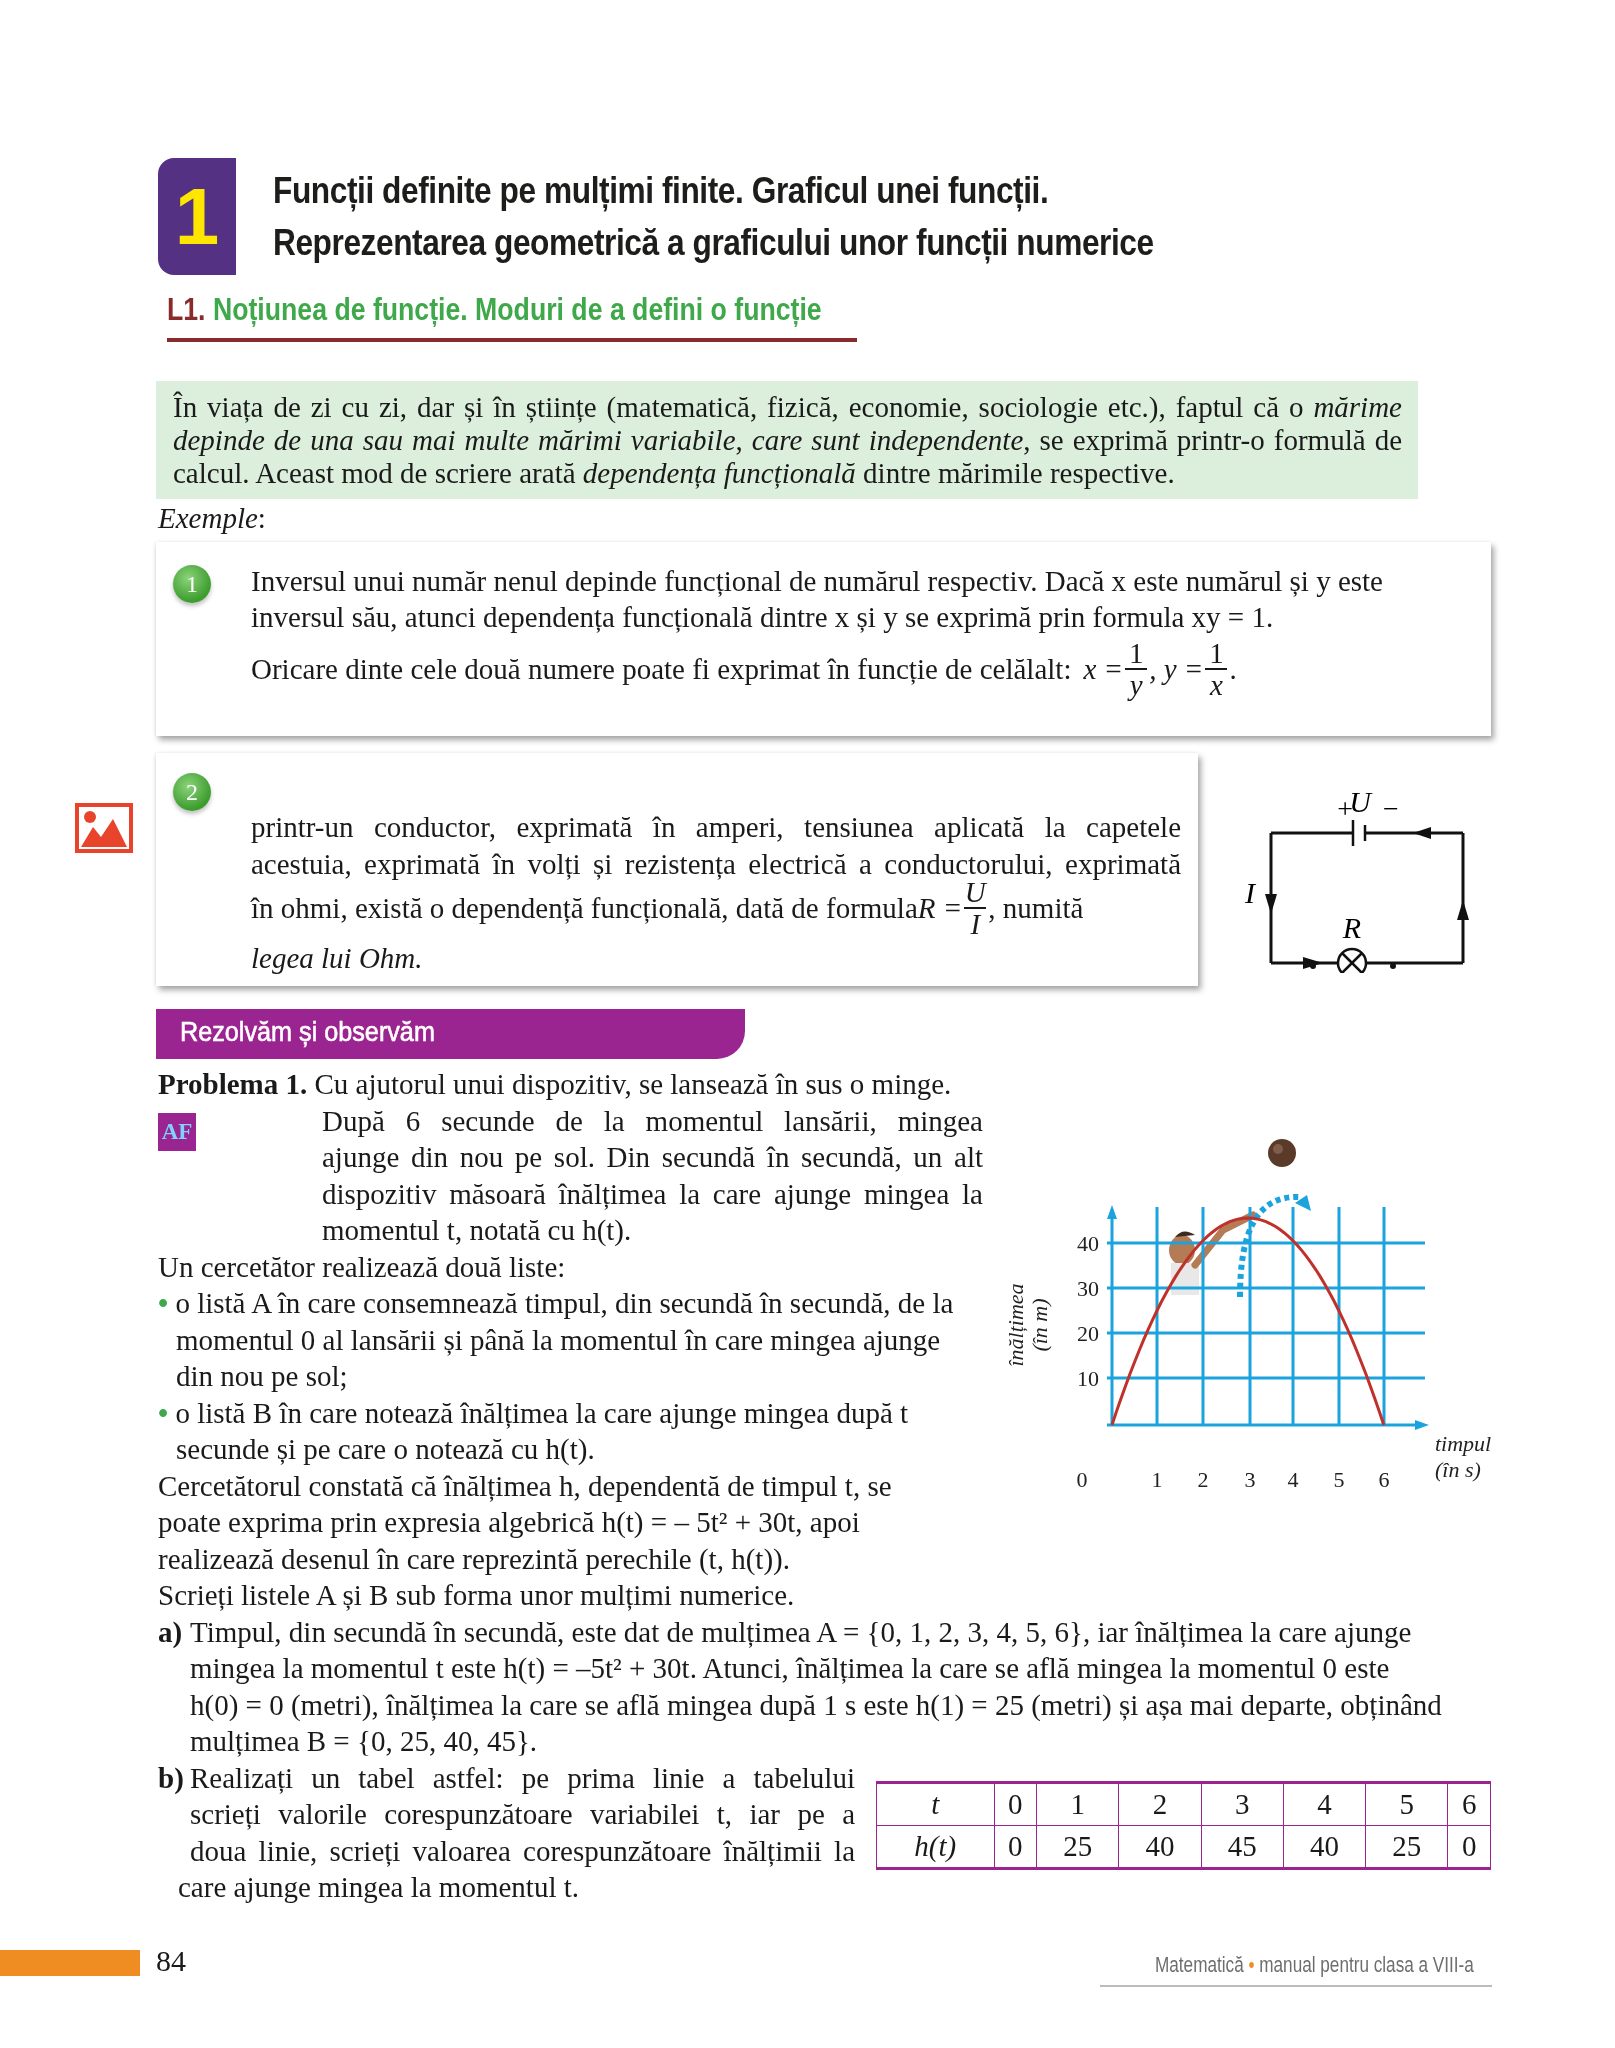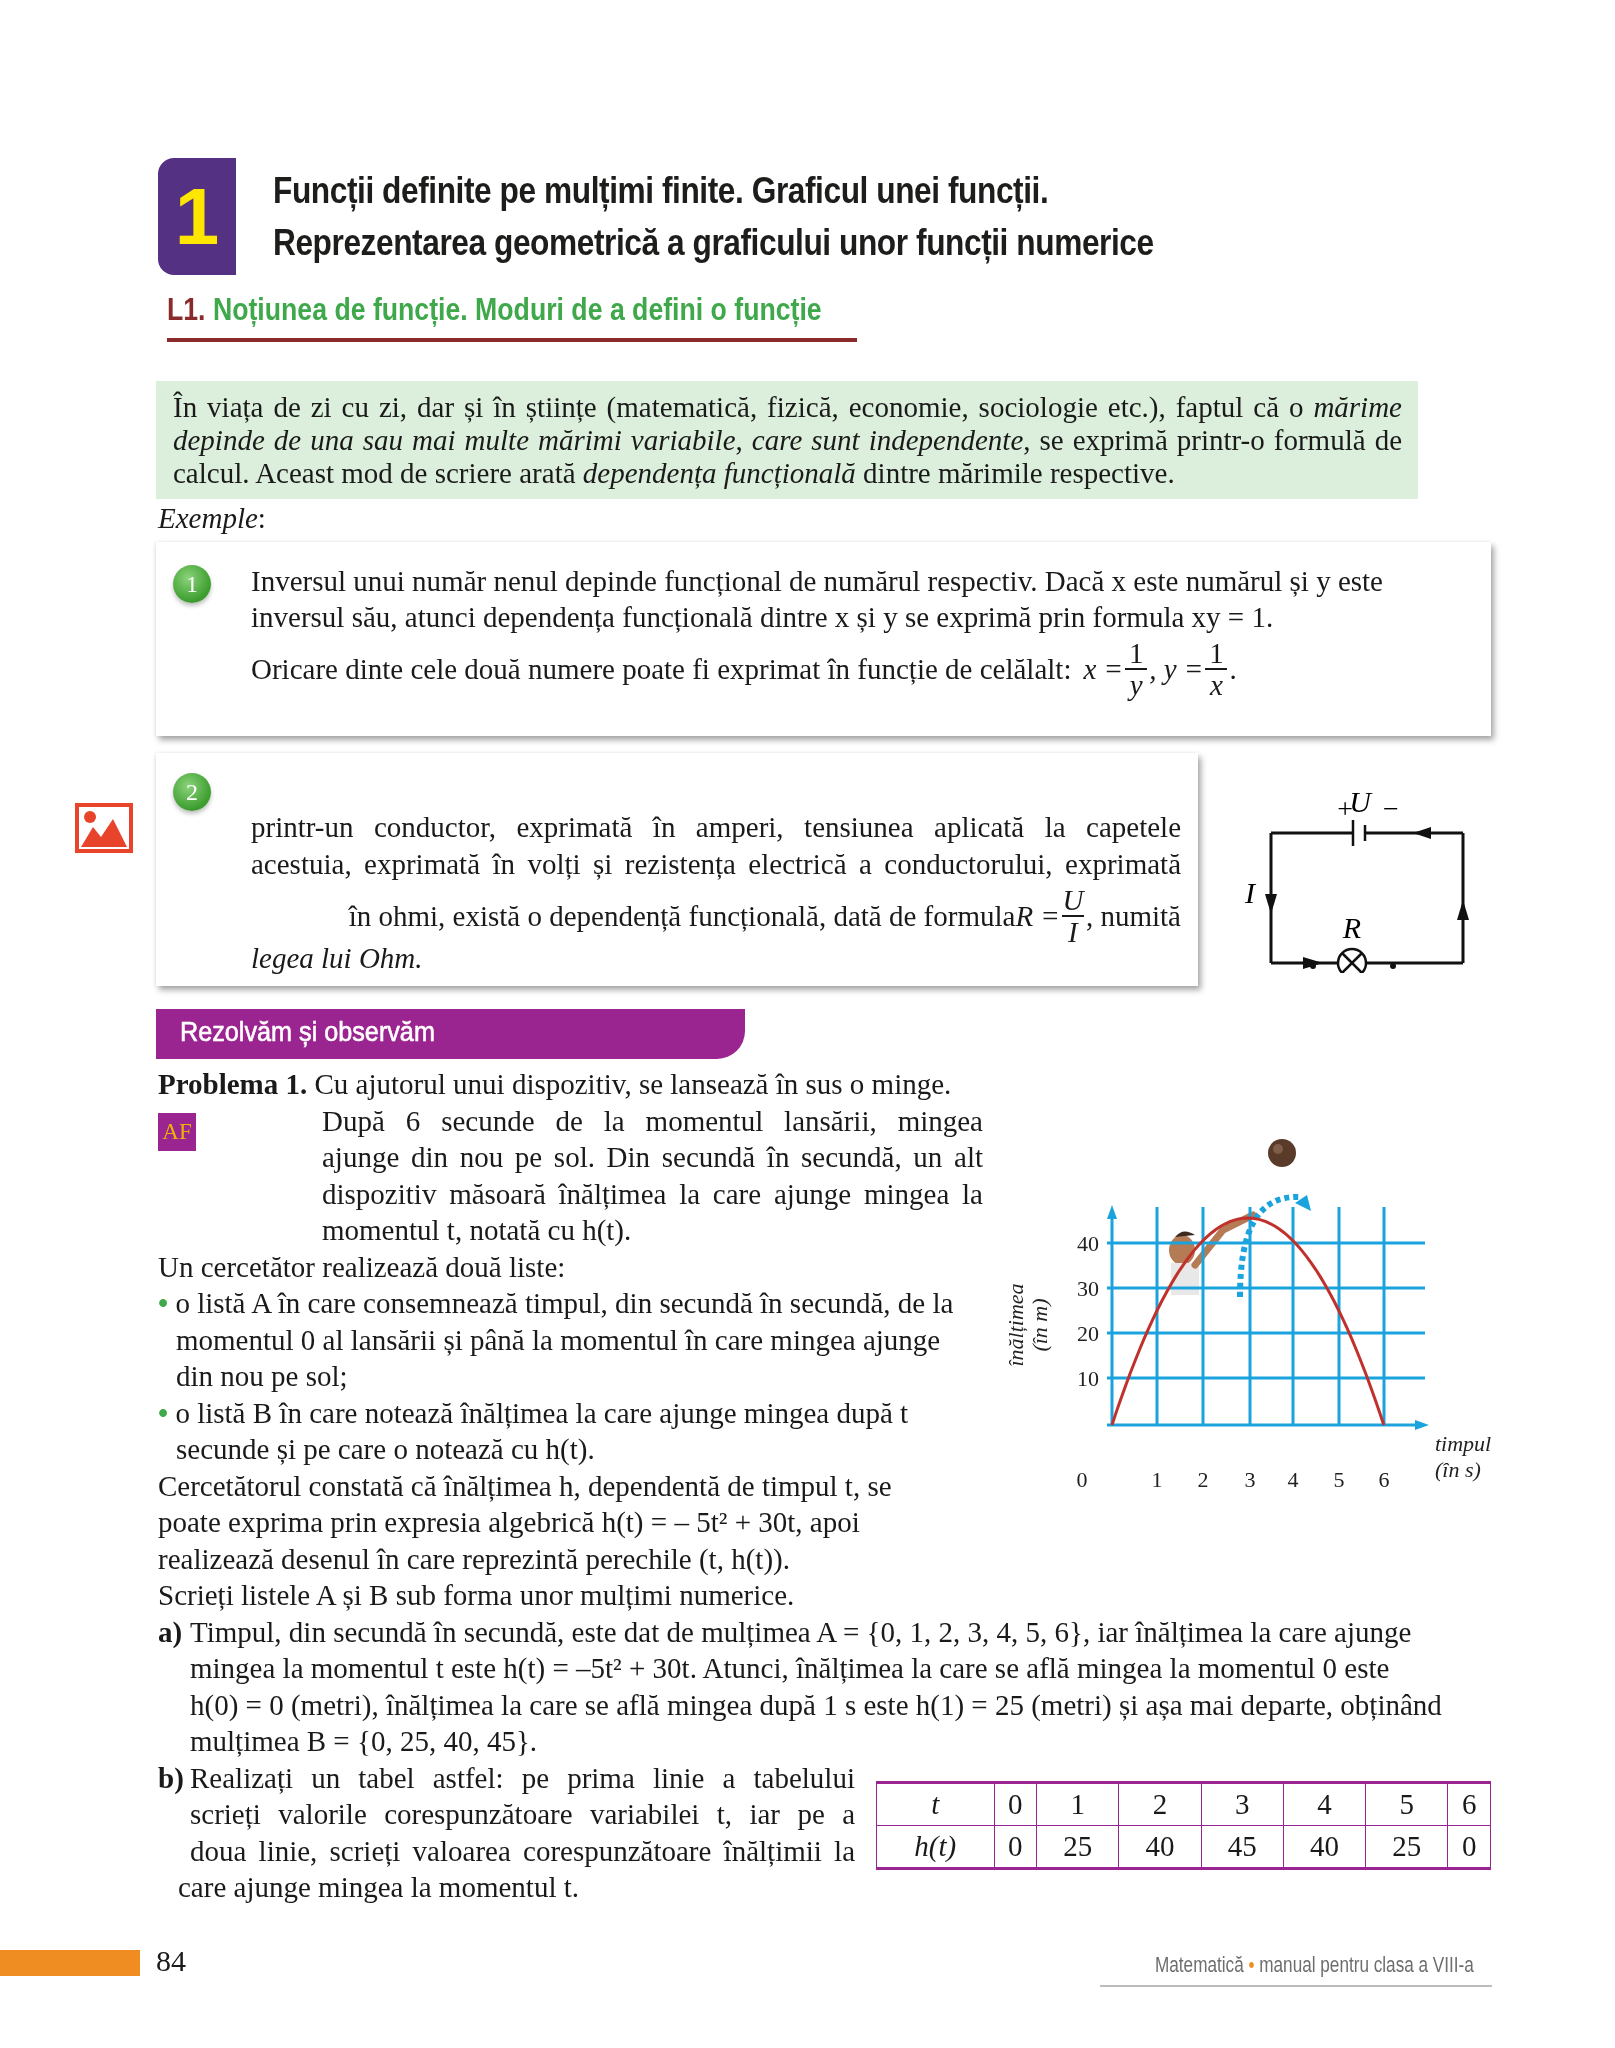--- a/index.html
+++ b/index.html
@@ -34,21 +34,21 @@
   .frac { display: inline-flex; flex-direction: column; align-items: center; vertical-align: middle; line-height: 30px; margin: 0 2px; }
   .frac .bar { width: 22px; height: 2px; background: #1a1a1a; }
 
   #image-icon { left: 75px; top: 803px; width: 58px; height: 50px; border: 4px solid #e8432b; background: #fff; }
 
   #circuit { left: 1243px; top: 788px; width: 250px; height: 185px; }
 
   #rezolvam-banner { left: 156px; top: 1009px; width: 589px; height: 50px; background: #9b2590; border-radius: 0 0 28px 0; color: #ffffff; font-family: "Liberation Sans", sans-serif; font-size: 28px; font-weight: bold; padding: 7px 24px; transform-origin: left; }
   #rezolvam-banner span { display: inline-block; transform: scaleX(0.9); transform-origin: left; font-weight: normal; -webkit-text-stroke: 0.6px #fff; }
 
-  #af-badge { left: 158px; top: 1113px; width: 38px; height: 38px; background: #9b2590; color: #eab308; font-weight: normal; font-size: 23px; display: flex; align-items: center; justify-content: center; font-family: "Liberation Serif", serif; }
+  #af-badge { left: 158px; top: 1113px; width: 38px; height: 38px; background: #9b2590; color: #7dd3fc; font-weight: bold; font-size: 23px; display: flex; align-items: center; justify-content: center; font-family: "Liberation Serif", serif; }
 
   .ptext { font-size: 29px; line-height: 36.5px; }
   .dot { color: #3fa84a; font-weight: bold; }
 
   #chart { left: 995px; top: 1115px; width: 510px; height: 390px; }
 
   #table { left: 876px; top: 1781px; width: 615px; border-collapse: collapse; border-top: 3px solid #9b2590; border-bottom: 3px solid #9b2590; }
   #table td { border: 1.5px solid #9b2590; height: 43px; text-align: center; font-size: 29px; }
   #table tr:first-child td { border-top: none; }
   #table tr:last-child td { border-bottom: none; }
@@ -107,21 +107,21 @@
   <svg width="50" height="42" viewBox="0 0 50 42">
     <circle cx="11" cy="10" r="6" fill="#e8432b"></circle>
     <polygon points="2,40 14,20 22,30 34,12 48,40" fill="#e8432b"></polygon>
   </svg>
 </div>
 
 <div id="ex2" class="abs ex-box">
   <div class="num-bubble" style="left:17px;top:20px;">2</div>
   <div class="ex-text justify" style="top:93px;width:930px;">acestuia, exprimată în volți și rezistența electrică a conductorului, exprimată</div>
   <div class="ex-text justify" style="top:56px;width:930px;">printr-un conductor, exprimată în amperi, tensiunea aplicată la capetele</div>
-  <div class="ex-text" style="top:132px;width:930px;display:flex;align-items:center;justify-content:flex-end;white-space:nowrap;">
+  <div class="ex-text" style="top:124px;width:930px;display:flex;align-items:center;justify-content:flex-start;white-space:nowrap;">
     <span>în ohmi, există o dependență funcțională, dată de formula</span>
     <span style="display:flex;align-items:center;">
       <span class="it">R =</span>
       <span class="frac">
           <span class="it">U</span>
           <span class="bar"></span>
           <span class="it">I</span>
         </span>
       <span>, numită</span>
     </span>

